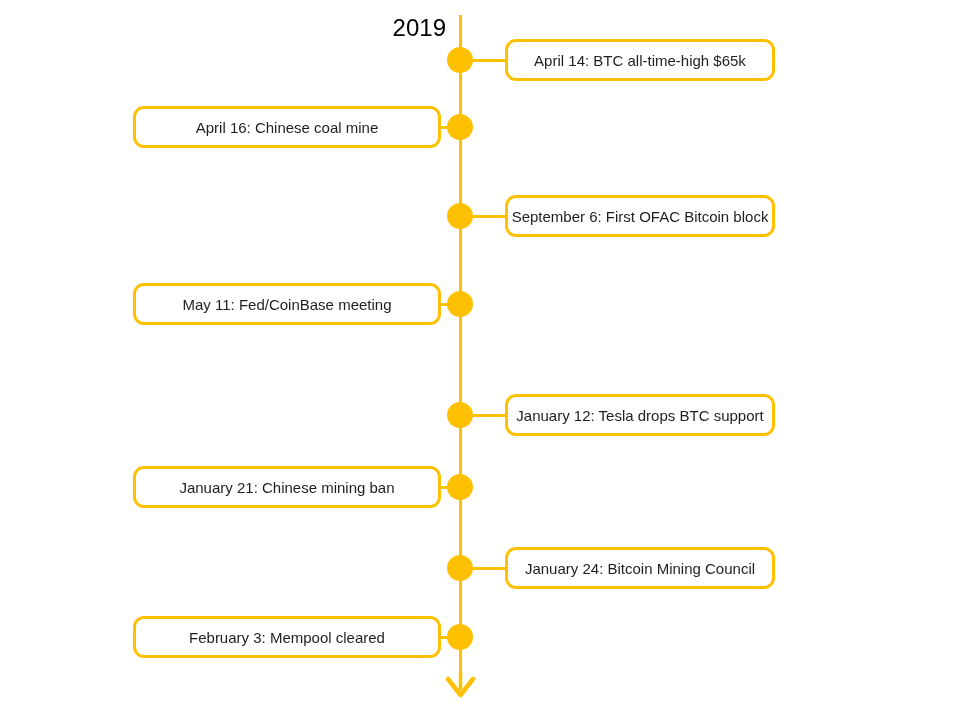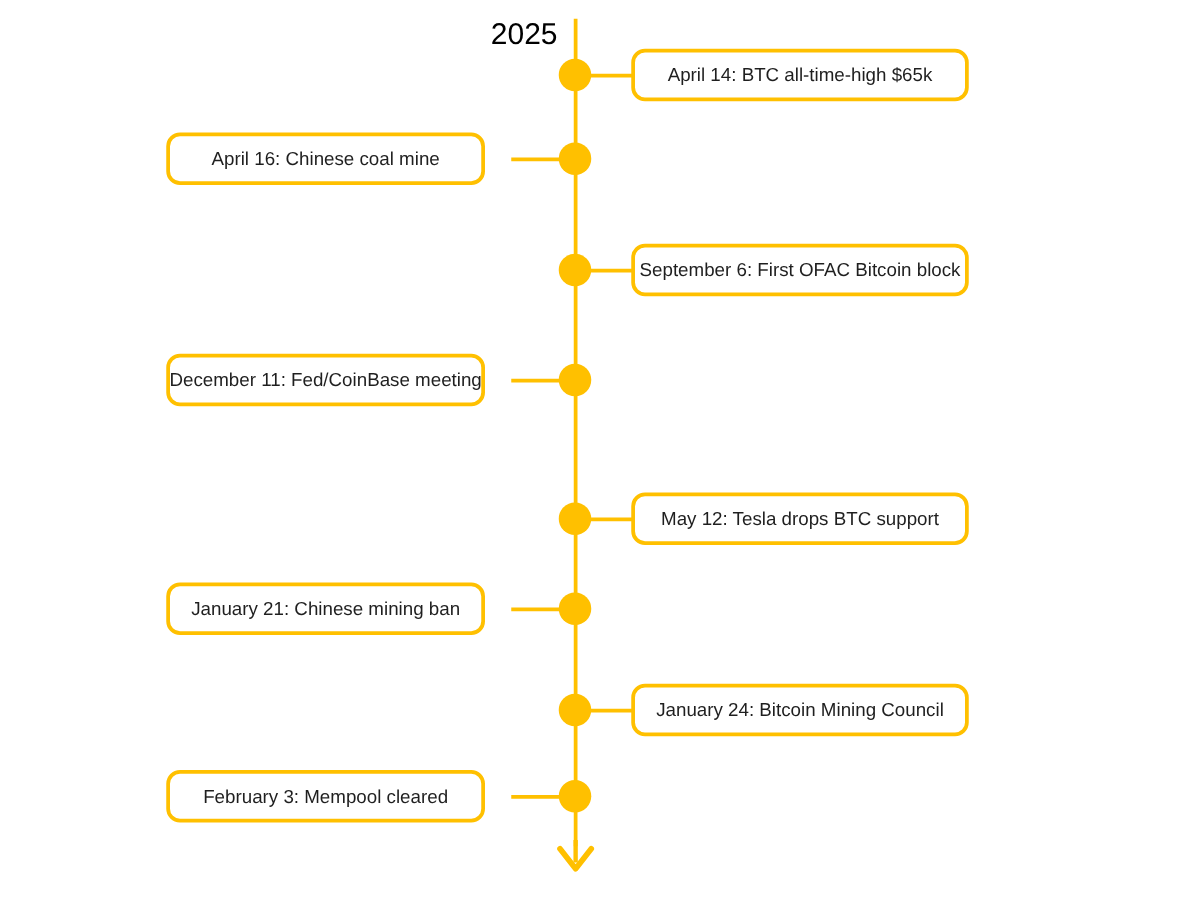--- a/index.html
+++ b/index.html
@@ -47,28 +47,28 @@
     position: absolute; top: -21px; height: 42px;
     box-sizing: border-box;
     background: #ffffff;
     border: 3px solid var(--accent);
     border-radius: 11px;
     display: flex; align-items: center; justify-content: center;
     font-size: 15px; color: var(--ink);
     padding: 0 8px; white-space: nowrap;
   }
   .right .box { left: 505px; width: 270px; }
-  .left  .box { left: 133px; width: 255px; }
+  .left  .box { left: 133px; width: 308px; }
 </style>
 </head>
 <body>
 
 <div class="canvas">
 
-  <div class="year">2025</div>
+  <div class="year">2019</div>
 
   <div class="spine"></div>
 
   <svg class="arrowhead" viewBox="0 0 31 27">
     <line x1="15.5" y1="0" x2="15.5" y2="18" stroke="#FFC000" stroke-width="3.5"></line>
     <path d="M3 7 L15.5 23 L28 7" fill="none" stroke="#FFC000" stroke-width="4.5" stroke-linecap="round" stroke-linejoin="round"></path>
   </svg>
 
   <div class="event e1 right">
     <div class="connector"></div>
@@ -91,29 +91,29 @@
     <div class="node"></div>
     <div class="box">
       <span>September 6: First OFAC Bitcoin block</span>
     </div>
   </div>
 
   <div class="event e4 left">
     <div class="connector"></div>
     <div class="node"></div>
     <div class="box">
-      <span>December 11: Fed/CoinBase meeting</span>
+      <span>May 11: Fed/CoinBase meeting</span>
     </div>
   </div>
 
   <div class="event e5 right">
     <div class="connector"></div>
     <div class="node"></div>
     <div class="box">
-      <span>May 12: Tesla drops BTC support</span>
+      <span>January 12: Tesla drops BTC support</span>
     </div>
   </div>
 
   <div class="event e6 left">
     <div class="connector"></div>
     <div class="node"></div>
     <div class="box">
       <span>January 21: Chinese mining ban</span>
     </div>
   </div>

